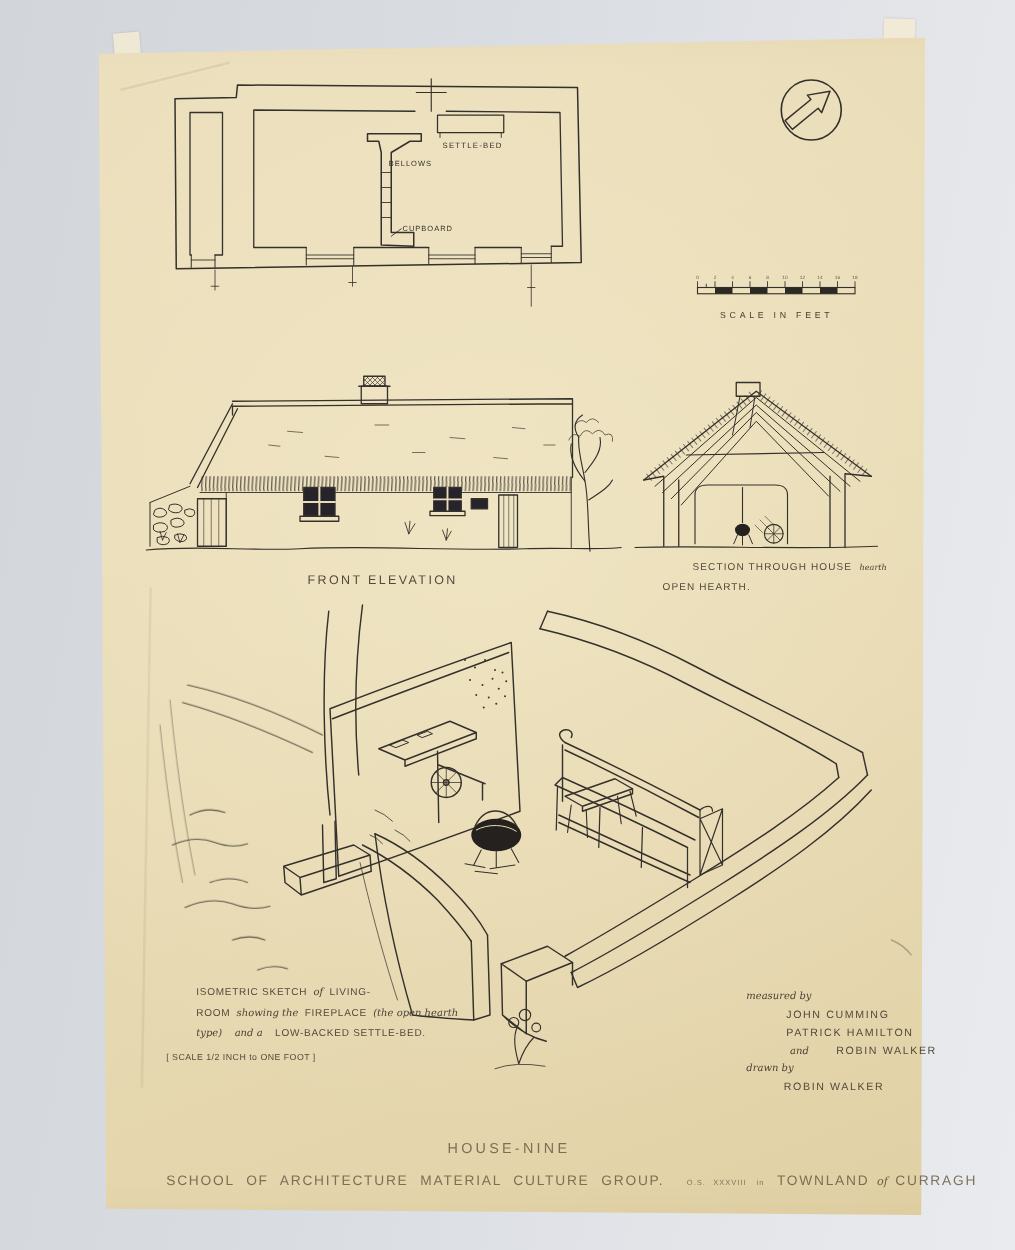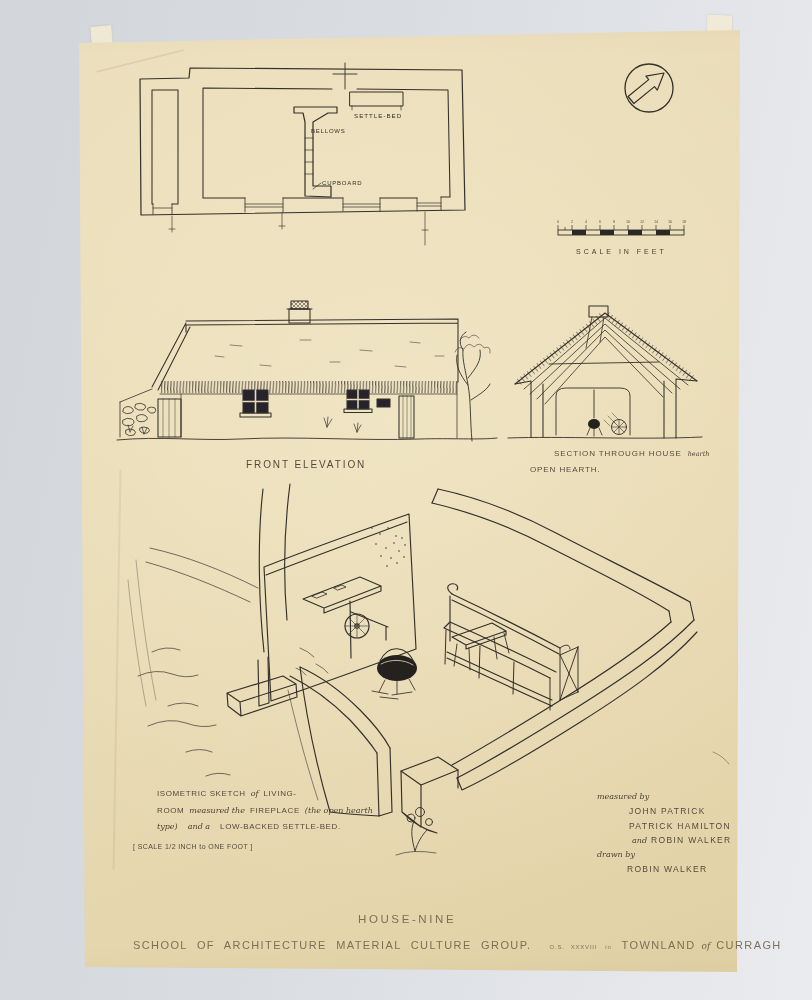--- a/index.html
+++ b/index.html
@@ -271,35 +271,35 @@
   </div>
   <div class="txt caps cap-sec" style="left:530px;top:465px;">OPEN HEARTH.</div>
 
   <div class="txt row-base" style="left:133px;top:789px;gap:5px;">
     <span class="caps iso-caps">ISOMETRIC SKETCH</span>
     <span class="script iso-script">of</span>
     <span class="caps iso-caps">LIVING-</span>
   </div>
   <div class="txt row-base" style="left:133px;top:806px;gap:5px;align-items:center;">
     <span class="caps iso-caps">ROOM</span>
-    <span class="script iso-script">measured the</span>
+    <span class="script iso-script">showing the</span>
     <span class="caps iso-caps">FIREPLACE</span>
     <span class="script iso-script">(the open hearth</span>
   </div>
   <div class="txt row-base" style="left:133px;top:822px;gap:10px;">
     <span class="script iso-script">type)</span>
     <span class="script iso-script">and a</span>
     <span class="caps iso-caps">LOW-BACKED SETTLE-BED.</span>
   </div>
   <div class="txt caps" style="left:133px;top:843px;font-size:7px;letter-spacing:.4px;">[ SCALE  1/2 INCH to ONE FOOT ]</div>
 
   <div class="txt script credit-script" style="left:597px;top:792px;">measured by</div>
-  <div class="txt caps credit-caps" style="left:629px;top:806px;">JOHN PATRICK</div>
+  <div class="txt caps credit-caps" style="left:629px;top:806px;">JOHN CUMMING</div>
   <div class="txt caps credit-caps" style="left:629px;top:821px;">PATRICK HAMILTON</div>
-  <div class="txt row-base" style="left:608px;top:835px;gap:4px;">
+  <div class="txt row-base" style="left:608px;top:835px;gap:22px;">
     <span class="script credit-script">and</span>
     <span class="caps credit-caps">ROBIN WALKER</span>
   </div>
   <div class="txt script credit-script" style="left:597px;top:850px;">drawn by</div>
   <div class="txt caps credit-caps" style="left:627px;top:864px;">ROBIN WALKER</div>
 
   <div class="txt caps-faint house-title" style="left:358px;top:913px;">HOUSE-NINE</div>
 
   <div class="txt row-base" style="left:109px;top:939px;">
     <span class="caps-faint org-line">SCHOOL OF ARCHITECTURE MATERIAL CULTURE GROUP.</span>

